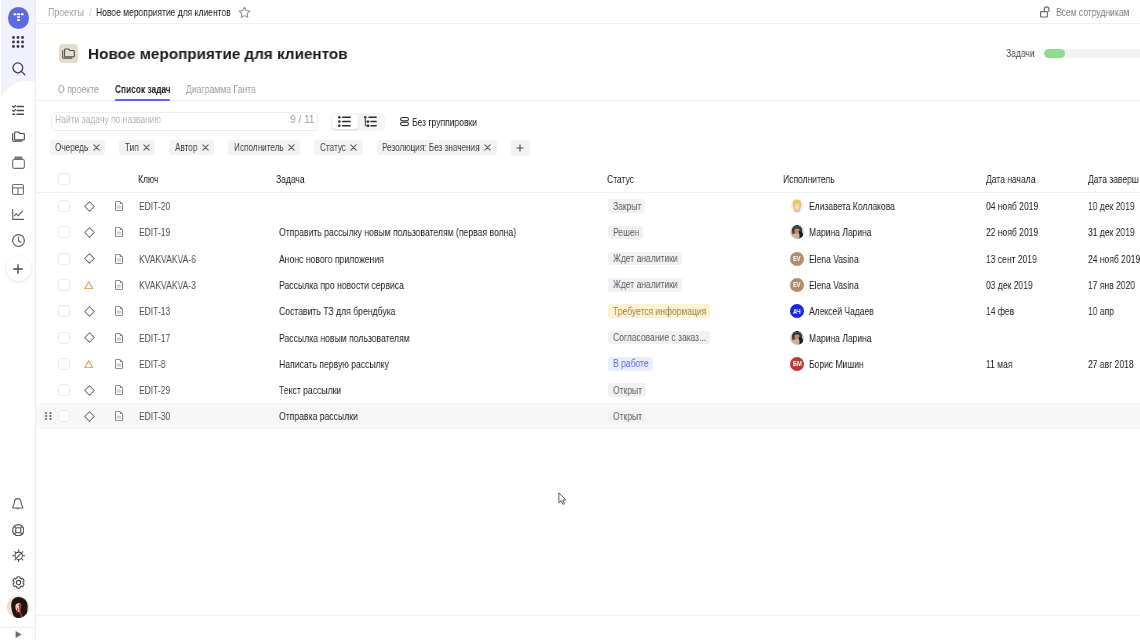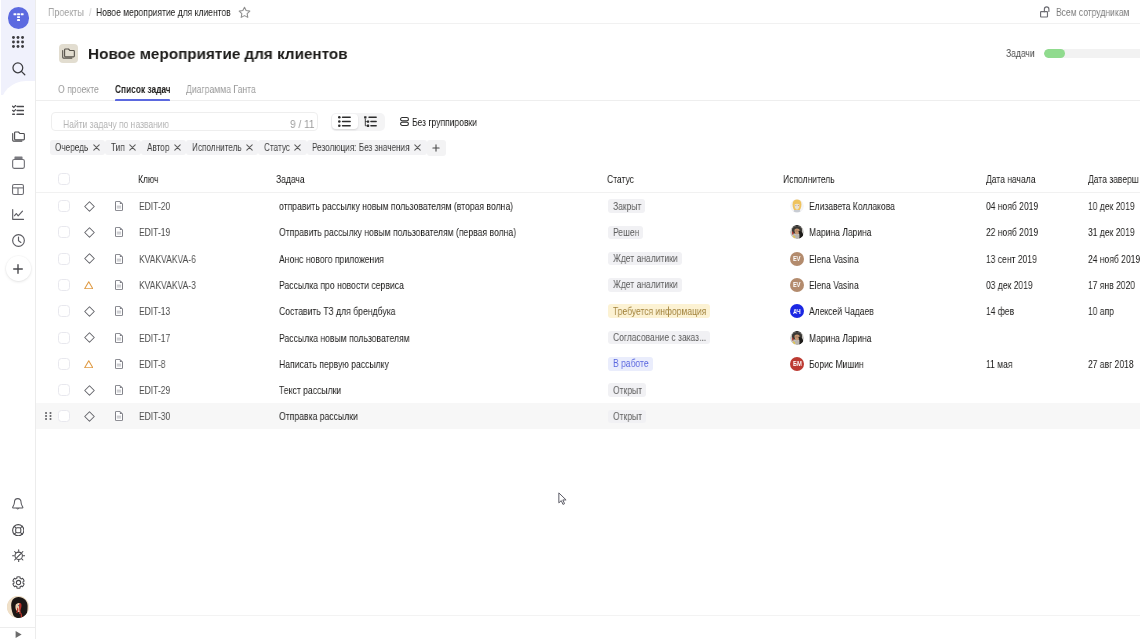--- a/index.html
+++ b/index.html
@@ -44,32 +44,32 @@
 
 
 .tabs{position:absolute;left:0;top:78px;width:1104px;height:23px;border-bottom:1px solid #eeeeee}
 .tab{position:absolute;top:0;height:23px;line-height:23px;font-size:11.5px;color:#9c9c9c;cursor:pointer;white-space:nowrap}
 .tab.active{color:#21201f;font-weight:bold}
 .tab.active .sq{transform:scaleX(.725)}
 .tab .sq{transform:scaleX(.752)}
 .tab-ul{position:absolute;left:0;bottom:0;height:2px;background:#5b68df;border-radius:1px 1px 0 0}
 
 
-.search{position:absolute;left:15px;top:112px;width:267px;height:19px;border:1px solid #eeeeee;border-radius:4px;background:#fff;display:flex;align-items:flex-end;padding:0 11px;cursor:text}
+.search{position:absolute;left:15px;top:112px;width:267px;height:19px;border:1px solid #eeeeee;border-radius:4px;background:#fff;display:flex;align-items:flex-start;padding:0 3px;cursor:text}
 .search .ph{font-size:11px;color:#b4b4b4}
 .search .cnt .sq{transform:scaleX(.92)}
 .search .cnt{position:absolute;right:2.5px;font-size:11px;color:#9a9a9a}
 .vmodes{position:absolute;left:295px;top:112.5px;width:53.5px;height:18px;border-radius:5px;background:#f4f4f5;display:flex;align-items:center;padding:1.2px}
 .vmode{width:25.5px;height:15.6px;display:flex;align-items:center;justify-content:center;border-radius:4px;cursor:pointer}
 .vmode.active{background:#fff;box-shadow:0 1px 2px rgba(0,0,0,.12)}
 .grouping{position:absolute;left:364px;top:112px;height:19px;display:flex;align-items:center;cursor:pointer}
 .grouping .glab{font-size:11px;color:#21201f;margin-left:3px}
 
 
-.chips{position:absolute;left:13.5px;top:139.5px;display:flex;align-items:center;gap:0}
+.chips{position:absolute;left:13.5px;top:139.5px;display:flex;align-items:center;gap:14px}
 .chip{height:15.5px;border-radius:3px;background:#f3f3f5;display:flex;align-items:center;padding:0 5.5px;cursor:pointer}
 .chip .clab{font-size:11px;color:#3d3d3d;line-height:1}
 .chip .sq{transform:scaleX(.745)}
 .chip-x{display:flex;align-items:center;cursor:pointer;margin-left:4.5px}
 .chip-add{width:19px;height:16px;border-radius:3px;background:#f3f3f4;display:flex;align-items:center;justify-content:center;cursor:pointer}
 
 
 .thead{position:absolute;left:0;top:165px;width:1104px;height:27.5px;border-bottom:1px solid #f1f1f1}
 .th{position:absolute;top:0;height:27px;display:flex;align-items:center;font-size:11px;color:#21201f;white-space:nowrap;cursor:pointer}
 .row{position:absolute;left:0;width:1104px;height:26px;cursor:pointer}
@@ -437,23 +437,20 @@
               <path d="M4.9 0.45 V3.0 H7.4 Z" fill="#7b7c84"></path>
               <g stroke="#a2a3aa" stroke-width=".8" stroke-linecap="round">
                 <path d="M2.2 5.2 H5.7"></path>
                 <path d="M2.2 6.9 H5.7"></path>
               </g>
             </svg>
           </div>
           <div class="cell keytxt" style="left: 102.5px;">
             <span class="sq" style="margin-right: -9px;">EDIT-20</span>
           </div>
-          <div class="cell sumtxt" style="left: 243px;">
-            <span class="sq" style="margin-right: -64.07px;">отправить рассылку новым пользователям (вторая волна)</span>
-          </div>
           <div class="cell" style="left: 572px;">
             <div class="badge b-grey">
               <span class="sq" style="margin-right: -8.325px;">Закрыт</span>
             </div>
           </div>
           <div class="cell" style="left: 754px;">
             <div class="av">
               <svg width="14" height="14" viewBox="0 0 14 14">
                 <circle cx="7" cy="7" r="7" fill="#f4f4f6"></circle>
                 <path d="M7 0.6 C4.1 0.6 2.5 2.6 2.6 5.4 c.1 2.3 .6 4.2 1.4 5.4 .8 1.2 1.8 1.8 3 1.8 s2.2-.6 3-1.8 c.8-1.2 1.3-3.1 1.4-5.4 C11.5 2.6 9.9 0.6 7 0.6Z" fill="#efc35e"></path>

